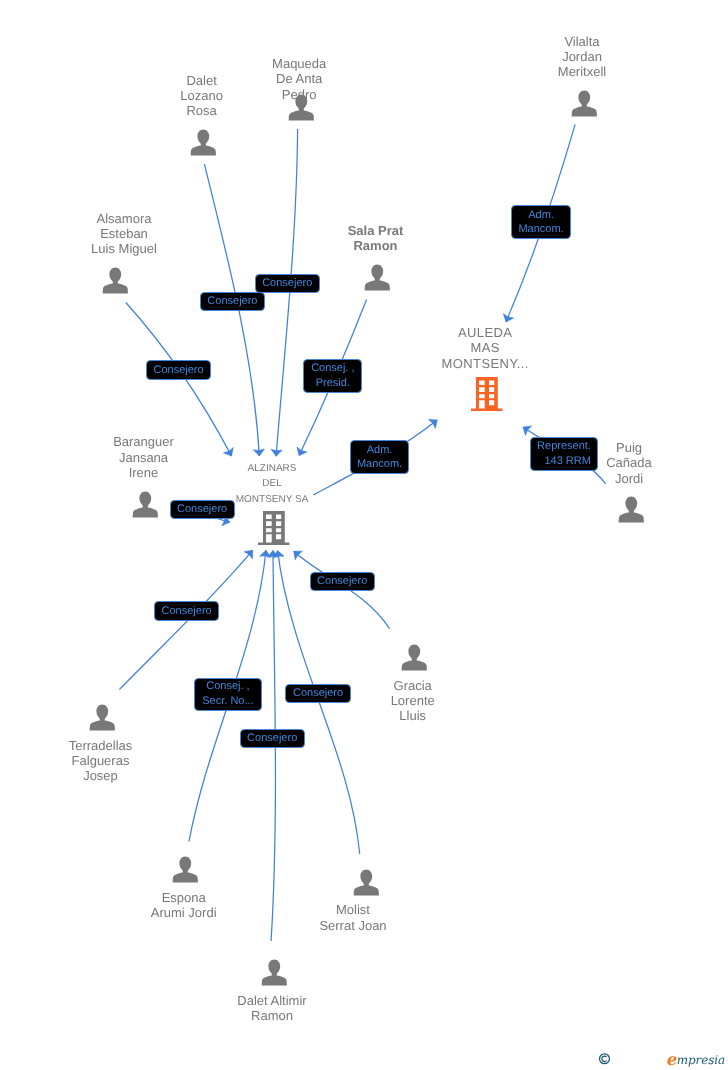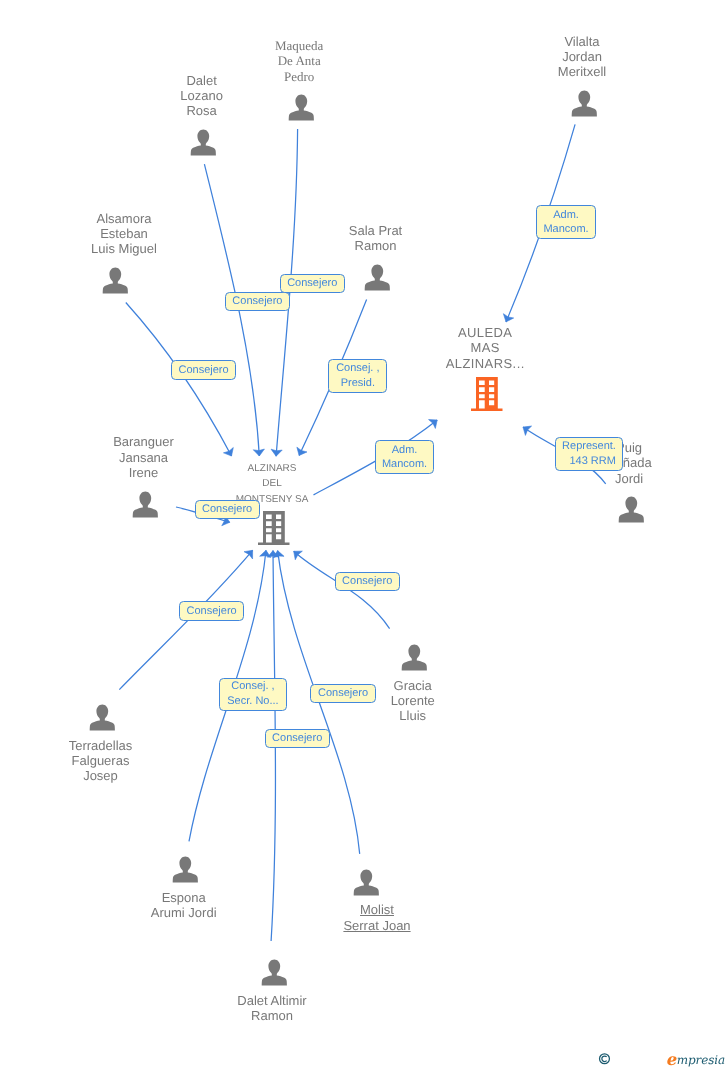--- a/index.html
+++ b/index.html
@@ -19,21 +19,21 @@
   .edge-label{position:absolute;box-sizing:border-box;
        border:1.35px solid #4287dc;border-radius:4.5px;background:#f8f9fa;
        color:#4287dc;font-size:11px;line-height:14.8px;text-align:center;
        white-space:pre;display:flex;align-items:center;justify-content:center;}
   #footer{position:absolute;right:3px;bottom:2px;display:flex;align-items:baseline;}
   #copy{display:inline-block;line-height:0;margin-right:7.5px;position:relative;top:1.5px;}
   #brand{font-family:"DejaVu Serif",serif;font-style:italic;font-size:12px;
      color:#1d5c70;letter-spacing:-0.1px;line-height:15px;}
   #brand-e{color:#f57c20;font-size:16.5px;font-weight:bold;letter-spacing:-0.6px;position:relative;top:1px;}
 </style>
-<style>.node-name{color:#787878;}.edge-label{border-color:#4287dc;color:#4287dc;background:#fef9c3;margin-left:25px;}#brand{color:#1d5c70;margin-left:48px;}#brand-e{color:#f57c20;}#stage{background:#ffffff;}</style></head>
+<style>.node-name{color:#787878;}.edge-label{border-color:#4287dc;color:#4287dc;background:#000000;}#brand{color:#1d5c70;margin-left:48px;}#brand-e{color:#f57c20;}#stage{background:#ffffff;}</style></head>
 <body>
 
 <div id="stage">
   <svg id="edge-layer" width="728" height="1070" viewBox="0 0 728 1070">
       <path d="M 204.4 164.1 C 228.1 259.9 253.7 357.3 259.3 456.0" stroke="#3f81db" stroke-width="1.25" fill="none"></path>
       <path d="M259.29998779296875 456 L253.27631649168904 449.7842631929803 L258.9425513088929 450.5998163772098 L264.4518627916244 449.0445572392387 Z" fill="#3f81db" stroke="#3f81db" stroke-width="0.6" stroke-linejoin="round"></path>
       <path d="M 297.6 128.9 C 296.7 238.7 284.8 347.2 276.1 456.2" stroke="#3f81db" stroke-width="1.25" fill="none"></path>
       <path d="M276.1000061035156 456.20001220703125 L271.05205581109783 449.16878202695045 L276.53764829824087 450.805736230647 L282.21537638306813 450.0744717130042 Z" fill="#3f81db" stroke="#3f81db" stroke-width="0.6" stroke-linejoin="round"></path>
       <path d="M 125.8 302.5 C 167.7 349.1 201.5 399.0 231.5 456.0" stroke="#3f81db" stroke-width="1.25" fill="none"></path>
       <path d="M231.5 456 L223.44603318999782 452.82925582498626 L228.9428073489208 451.23025055739123 L233.31691156346756 447.53720894913874 Z" fill="#3f81db" stroke="#3f81db" stroke-width="0.6" stroke-linejoin="round"></path>
@@ -65,37 +65,37 @@
         </svg>
       </div>
       <div class="node-name" style="width: 220px; left: 91.6px; top: 72.5px;">Dalet
 Lozano
 Rosa</div>
       <div class="node" style="left: 287.9px; top: 94.2px; width: 26.6px; height: 27px;">
         <svg viewBox="0 0 26.6 27" width="26.6" height="27" class="node-icon">
           <path d="M13.3 0.4 C16.6 0.4 19.2 3.3 19.2 7.1 C19.2 10.0 18.1 12.5 16.5 13.7 C16.0 14.1 15.8 14.6 15.8 15.3 L15.8 16.6 C18.2 17.0 21.1 17.8 22.8 18.6 C24.4 19.3 25.3 20.3 25.6 21.6 C25.8 22.7 25.9 24.8 25.9 26.5 L0.7 26.5 C0.7 24.8 0.8 22.7 1.0 21.6 C1.3 20.3 2.2 19.3 3.8 18.6 C5.5 17.8 8.4 17.0 10.8 16.6 L10.8 15.3 C10.8 14.6 10.6 14.1 10.1 13.7 C8.5 12.5 7.4 10.0 7.4 7.1 C7.4 3.3 10.0 0.4 13.3 0.4 Z" fill="#787878"></path>
         </svg>
       </div>
-      <div class="node-name" style="width: 220px; left: 189.2px; top: 38px; font-family: Liberation Serif, serif;">Maqueda
+      <div class="node-name" style="width: 220px; left: 189.2px; top: 56px;">Maqueda
 De Anta
 Pedro</div>
       <div class="node" style="left: 101.5px; top: 267.2px; width: 26.6px; height: 27px;">
         <svg viewBox="0 0 26.6 27" width="26.6" height="27" class="node-icon">
           <path d="M13.3 0.4 C16.6 0.4 19.2 3.3 19.2 7.1 C19.2 10.0 18.1 12.5 16.5 13.7 C16.0 14.1 15.8 14.6 15.8 15.3 L15.8 16.6 C18.2 17.0 21.1 17.8 22.8 18.6 C24.4 19.3 25.3 20.3 25.6 21.6 C25.8 22.7 25.9 24.8 25.9 26.5 L0.7 26.5 C0.7 24.8 0.8 22.7 1.0 21.6 C1.3 20.3 2.2 19.3 3.8 18.6 C5.5 17.8 8.4 17.0 10.8 16.6 L10.8 15.3 C10.8 14.6 10.6 14.1 10.1 13.7 C8.5 12.5 7.4 10.0 7.4 7.1 C7.4 3.3 10.0 0.4 13.3 0.4 Z" fill="#787878"></path>
         </svg>
       </div>
       <div class="node-name" style="width: 220px; left: 14px; top: 210.9px;">Alsamora
 Esteban
 Luis Miguel</div>
       <div class="node" style="left: 364.2px; top: 264px; width: 26.6px; height: 27px;">
         <svg viewBox="0 0 26.6 27" width="26.6" height="27" class="node-icon">
           <path d="M13.3 0.4 C16.6 0.4 19.2 3.3 19.2 7.1 C19.2 10.0 18.1 12.5 16.5 13.7 C16.0 14.1 15.8 14.6 15.8 15.3 L15.8 16.6 C18.2 17.0 21.1 17.8 22.8 18.6 C24.4 19.3 25.3 20.3 25.6 21.6 C25.8 22.7 25.9 24.8 25.9 26.5 L0.7 26.5 C0.7 24.8 0.8 22.7 1.0 21.6 C1.3 20.3 2.2 19.3 3.8 18.6 C5.5 17.8 8.4 17.0 10.8 16.6 L10.8 15.3 C10.8 14.6 10.6 14.1 10.1 13.7 C8.5 12.5 7.4 10.0 7.4 7.1 C7.4 3.3 10.0 0.4 13.3 0.4 Z" fill="#787878"></path>
         </svg>
       </div>
-      <div class="node-name" style="width: 220px; left: 265.5px; top: 223px;">Sala Prat
+      <div class="node-name" style="width: 220px; left: 265.5px; top: 223px; font-weight: bold;">Sala Prat
 Ramon</div>
       <div class="node" style="left: 570.7px; top: 89.8px; width: 26.6px; height: 27px;">
         <svg viewBox="0 0 26.6 27" width="26.6" height="27" class="node-icon">
           <path d="M13.3 0.4 C16.6 0.4 19.2 3.3 19.2 7.1 C19.2 10.0 18.1 12.5 16.5 13.7 C16.0 14.1 15.8 14.6 15.8 15.3 L15.8 16.6 C18.2 17.0 21.1 17.8 22.8 18.6 C24.4 19.3 25.3 20.3 25.6 21.6 C25.8 22.7 25.9 24.8 25.9 26.5 L0.7 26.5 C0.7 24.8 0.8 22.7 1.0 21.6 C1.3 20.3 2.2 19.3 3.8 18.6 C5.5 17.8 8.4 17.0 10.8 16.6 L10.8 15.3 C10.8 14.6 10.6 14.1 10.1 13.7 C8.5 12.5 7.4 10.0 7.4 7.1 C7.4 3.3 10.0 0.4 13.3 0.4 Z" fill="#787878"></path>
         </svg>
       </div>
       <div class="node-name" style="width: 220px; left: 472px; top: 33.5px;">Vilalta
 Jordan
 Meritxell</div>
       <div class="node" style="left: 132.2px; top: 490.7px; width: 26.6px; height: 27px;">
@@ -135,21 +135,21 @@
           <path d="M13.3 0.4 C16.6 0.4 19.2 3.3 19.2 7.1 C19.2 10.0 18.1 12.5 16.5 13.7 C16.0 14.1 15.8 14.6 15.8 15.3 L15.8 16.6 C18.2 17.0 21.1 17.8 22.8 18.6 C24.4 19.3 25.3 20.3 25.6 21.6 C25.8 22.7 25.9 24.8 25.9 26.5 L0.7 26.5 C0.7 24.8 0.8 22.7 1.0 21.6 C1.3 20.3 2.2 19.3 3.8 18.6 C5.5 17.8 8.4 17.0 10.8 16.6 L10.8 15.3 C10.8 14.6 10.6 14.1 10.1 13.7 C8.5 12.5 7.4 10.0 7.4 7.1 C7.4 3.3 10.0 0.4 13.3 0.4 Z" fill="#787878"></path>
         </svg>
       </div>
       <div class="node-name" style="width: 220px; left: 73.7px; top: 889.8px;">Espona
 Arumi Jordi</div>
       <div class="node" style="left: 353.1px; top: 868.6px; width: 26.6px; height: 27px;">
         <svg viewBox="0 0 26.6 27" width="26.6" height="27" class="node-icon">
           <path d="M13.3 0.4 C16.6 0.4 19.2 3.3 19.2 7.1 C19.2 10.0 18.1 12.5 16.5 13.7 C16.0 14.1 15.8 14.6 15.8 15.3 L15.8 16.6 C18.2 17.0 21.1 17.8 22.8 18.6 C24.4 19.3 25.3 20.3 25.6 21.6 C25.8 22.7 25.9 24.8 25.9 26.5 L0.7 26.5 C0.7 24.8 0.8 22.7 1.0 21.6 C1.3 20.3 2.2 19.3 3.8 18.6 C5.5 17.8 8.4 17.0 10.8 16.6 L10.8 15.3 C10.8 14.6 10.6 14.1 10.1 13.7 C8.5 12.5 7.4 10.0 7.4 7.1 C7.4 3.3 10.0 0.4 13.3 0.4 Z" fill="#787878"></path>
         </svg>
       </div>
-      <div class="node-name" style="width: 220px; left: 267px; top: 902.4px; text-decoration: underline;">Molist
+      <div class="node-name" style="width: 220px; left: 243px; top: 902.4px;">Molist
 Serrat Joan</div>
       <div class="node" style="left: 260.7px; top: 958.8px; width: 26.6px; height: 27px;">
         <svg viewBox="0 0 26.6 27" width="26.6" height="27" class="node-icon">
           <path d="M13.3 0.4 C16.6 0.4 19.2 3.3 19.2 7.1 C19.2 10.0 18.1 12.5 16.5 13.7 C16.0 14.1 15.8 14.6 15.8 15.3 L15.8 16.6 C18.2 17.0 21.1 17.8 22.8 18.6 C24.4 19.3 25.3 20.3 25.6 21.6 C25.8 22.7 25.9 24.8 25.9 26.5 L0.7 26.5 C0.7 24.8 0.8 22.7 1.0 21.6 C1.3 20.3 2.2 19.3 3.8 18.6 C5.5 17.8 8.4 17.0 10.8 16.6 L10.8 15.3 C10.8 14.6 10.6 14.1 10.1 13.7 C8.5 12.5 7.4 10.0 7.4 7.1 C7.4 3.3 10.0 0.4 13.3 0.4 Z" fill="#787878"></path>
         </svg>
       </div>
       <div class="node-name" style="width: 220px; left: 162px; top: 992.6px;">Dalet Altimir
 Ramon</div>
       <div class="node" style="left: 258.25px; top: 510.5px; width: 31.5px; height: 34px;">
         <svg viewBox="0 0 31.5 34" width="31.5" height="34" class="node-icon">
@@ -159,21 +159,21 @@
       <div class="node-name company" style="width: 220px; left: 162px; top: 460.7px;">ALZINARS
 DEL
 MONTSENY SA</div>
       <div class="node" style="left: 471.45px; top: 377.2px; width: 31.5px; height: 34px;">
         <svg viewBox="0 0 31.5 34" width="31.5" height="34" class="node-icon">
           <path d="M5.0 0H26.8V31.4H5.0Z M0 31.4H31.5V34.0H0Z M8 3.6H13.7V7.9H8Z M18 3.6H23.2V7.9H18Z M8 10.2H13.7V14.9H8Z M18 10.2H23.2V14.9H18Z M8 17.2H13.7V21.3H8Z M18 17.2H23.2V21.3H18Z M8 23.3H13.7V31.4H8Z M18 23.3H23.2V28.3H18Z" fill="#fa6423" fill-rule="evenodd"></path>
         </svg>
       </div>
       <div class="node-name focus" style="width: 220px; left: 375.2px; top: 324.6px;">AULEDA
 MAS
-ALZINARS...</div>
+MONTSENY...</div>
     </div>
   <div id="edge-label-layer">
       <div class="edge-label" style="left: 200px; top: 291.5px; width: 64.8px; height: 19.5px;">Consejero</div>
       <div class="edge-label" style="left: 254.7px; top: 273.7px; width: 65.1px; height: 19.4px;">Consejero</div>
       <div class="edge-label" style="left: 146px; top: 360.3px; width: 65.2px; height: 19.4px;">Consejero</div>
       <div class="edge-label" style="left: 303.2px; top: 359.2px; width: 59.3px; height: 33.5px;">Consej. ,
 Presid.</div>
       <div class="edge-label" style="left: 169.6px; top: 499.9px; width: 65.1px; height: 19.1px;">Consejero</div>
       <div class="edge-label" style="left: 511.1px; top: 205.2px; width: 59.9px; height: 34.3px;">Adm.
 Mancom.</div>

